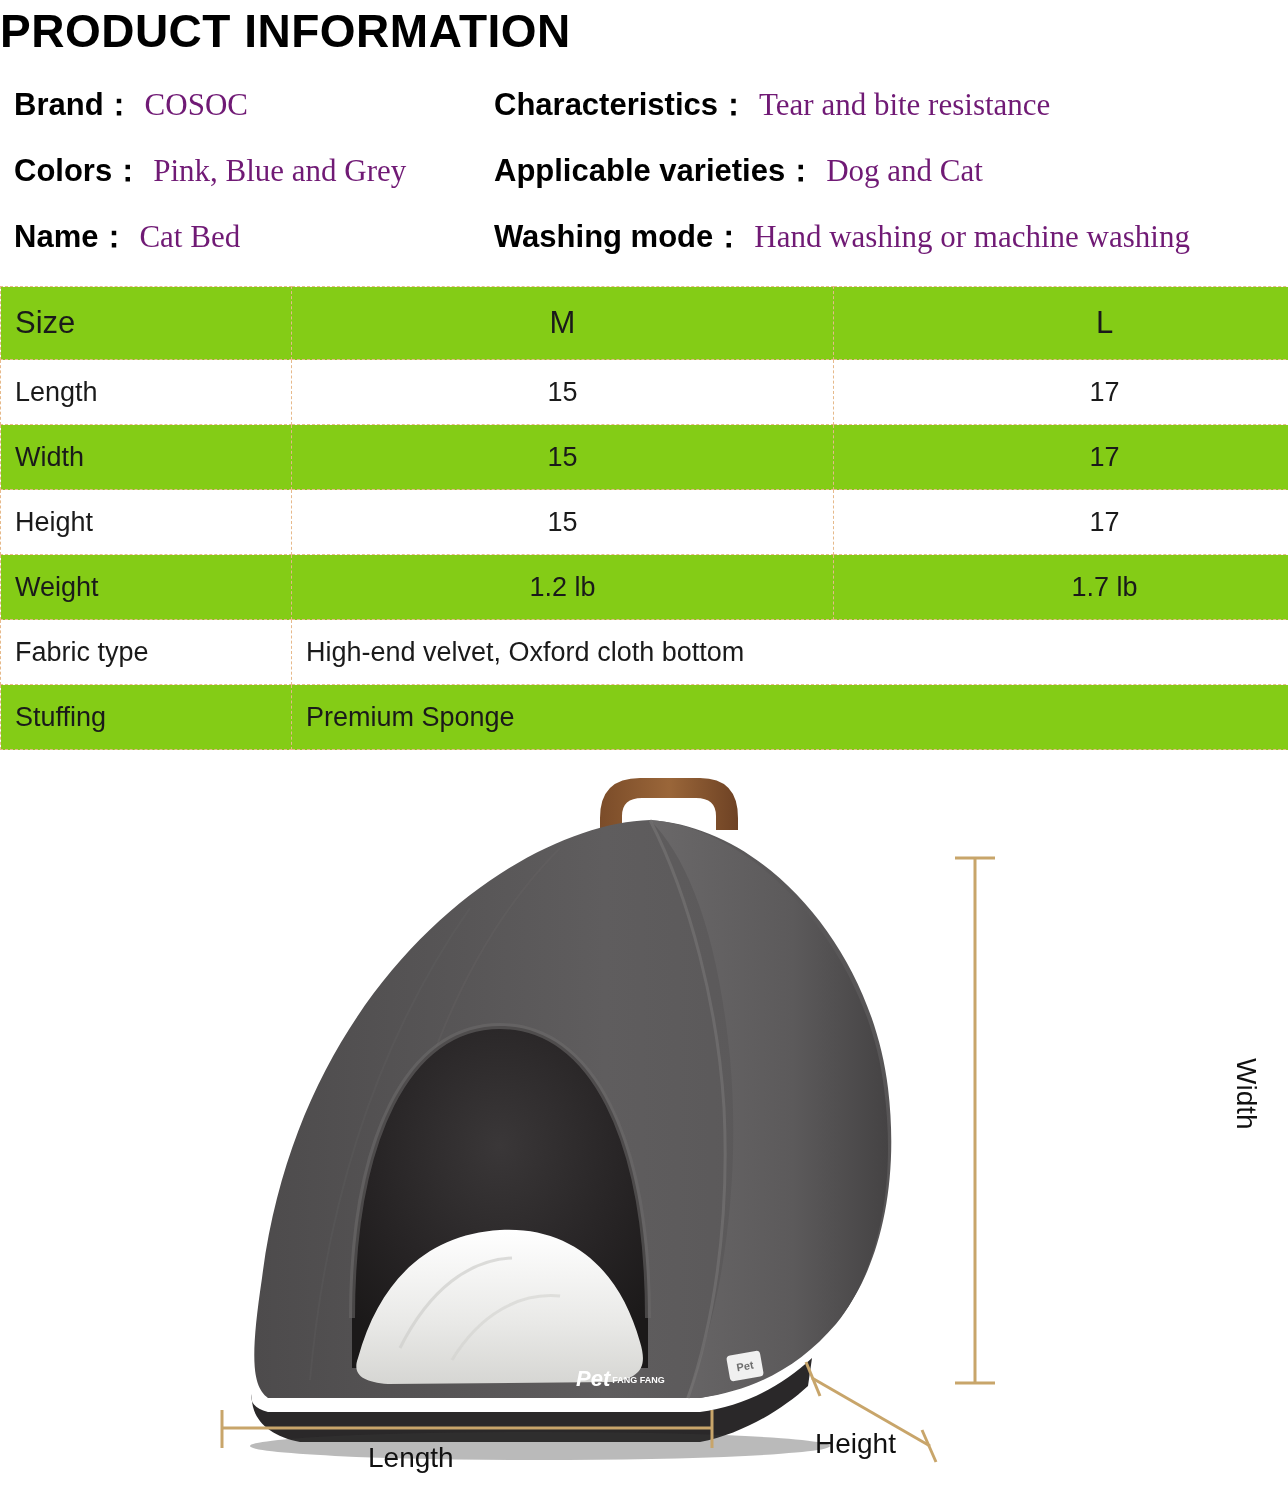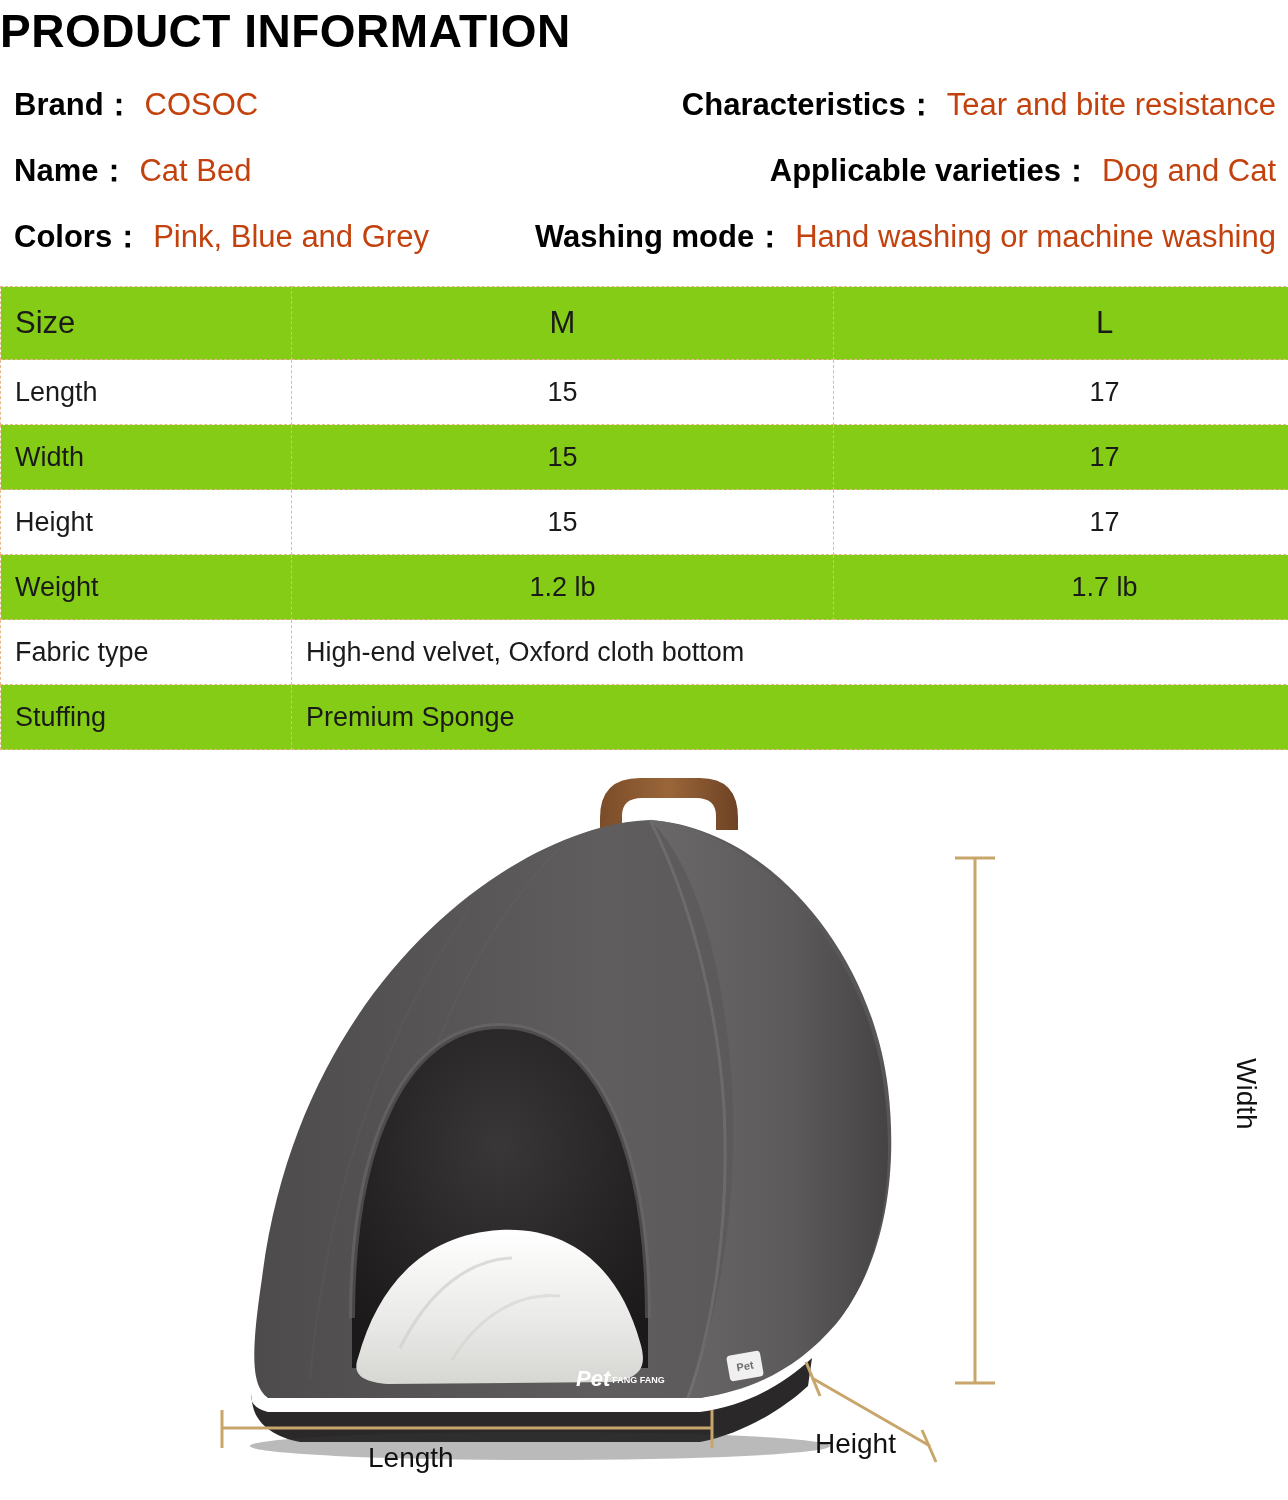--- a/index.html
+++ b/index.html
@@ -32,34 +32,35 @@
     padding: 0 12px 0 14px;
     display: flex;
     align-items: flex-start;
   }
   .info-col {
     display: flex;
     flex-direction: column;
     gap: 24px;
   }
   .info-col.left { width: 480px; }
-  .info-col.right { flex: 1; align-items: flex-end; }
+  .info-col.right { flex: 1; }
   .info-row {
     display: flex;
     align-items: baseline;
     font-size: 31px;
     white-space: nowrap;
   }
   .info-label {
     font-weight: bold;
     color: #000000;
   }
   .info-value {
     margin-left: 10px;
-    color: #c2410c;
+    color: #701a75;
+    font-family: Liberation Serif, serif;
   }
 
   
   .spec-table {
     margin-top: 28px;
     width: 1288px;
     border-collapse: collapse;
     table-layout: fixed;
   }
   .spec-table td {
@@ -146,26 +147,26 @@
 
 <div class="title">PRODUCT INFORMATION</div>
 
 <div class="info">
   <div class="info-col left">
     <div class="info-row">
       <span class="info-label">Brand：</span>
       <span class="info-value">COSOC</span>
     </div>
     <div class="info-row">
+      <span class="info-label">Colors：</span>
+      <span class="info-value">Pink, Blue and Grey</span>
+    </div>
+    <div class="info-row">
       <span class="info-label">Name：</span>
       <span class="info-value">Cat Bed</span>
-    </div>
-    <div class="info-row">
-      <span class="info-label">Colors：</span>
-      <span class="info-value">Pink, Blue and Grey</span>
     </div>
   </div>
   <div class="info-col right">
     <div class="info-row">
       <span class="info-label">Characteristics：</span>
       <span class="info-value">Tear and bite resistance</span>
     </div>
     <div class="info-row">
       <span class="info-label">Applicable varieties：</span>
       <span class="info-value">Dog and Cat</span>

